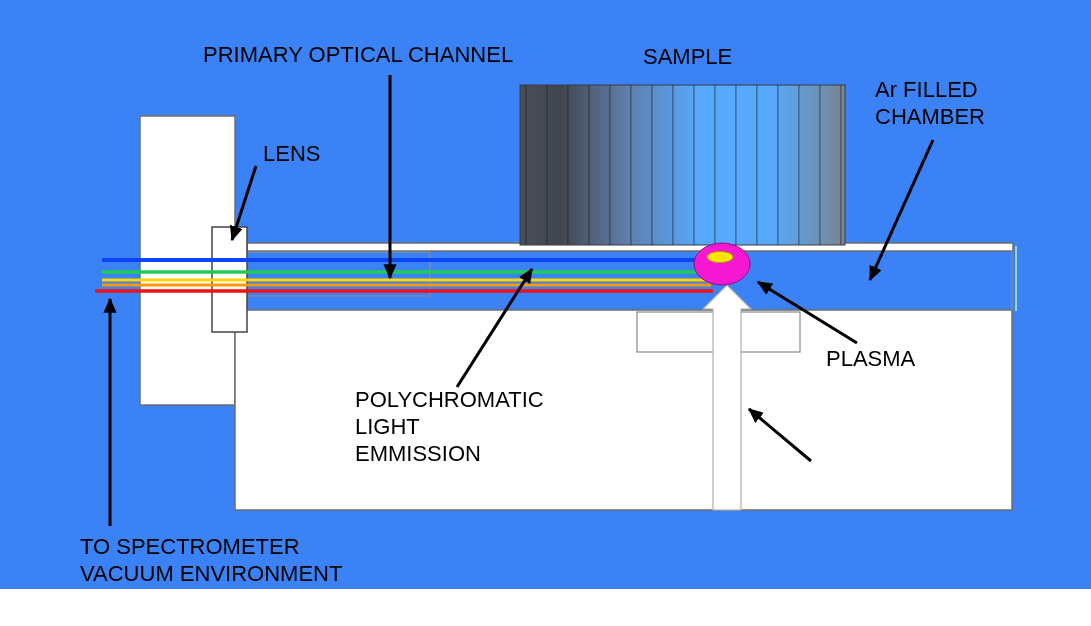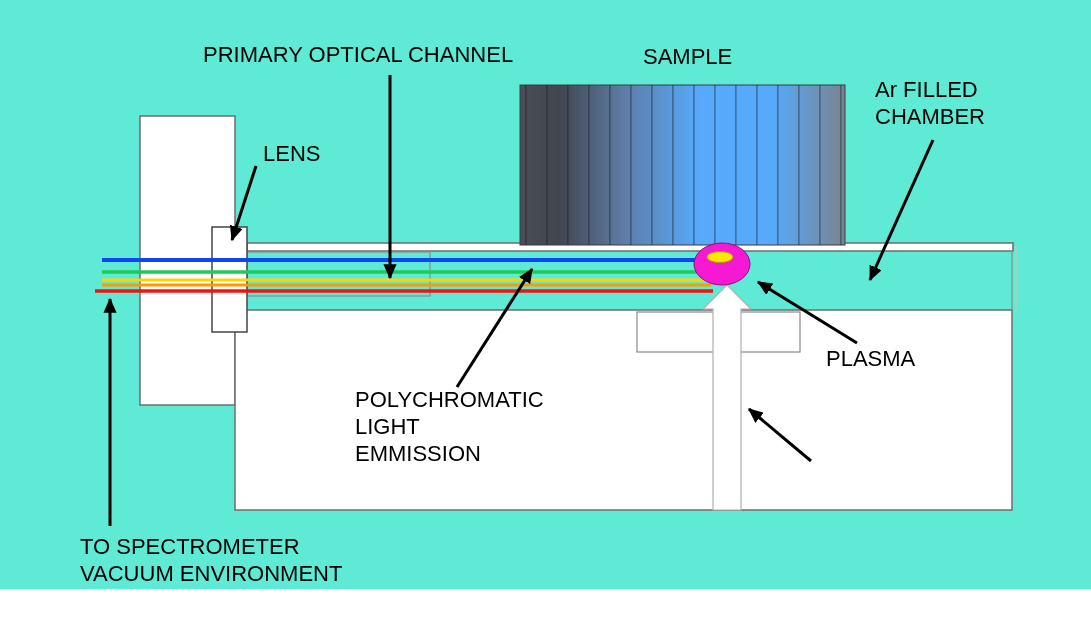--- a/index.html
+++ b/index.html
@@ -2,21 +2,21 @@
 <html><head>
 <meta charset="utf-8">
 <title>Diagram</title>
 <style>
   html, body { margin: 0; padding: 0; background: #ffffff; }
   body { font-family: "Liberation Sans", sans-serif; }
   .canvas {
     position: relative;
     width: 1091px;
     height: 589px;
-    background: #5eead4;
+    background: #3b82f6;
     overflow: hidden;
   }
   svg text {
     font-family: "Liberation Sans", sans-serif;
     font-size: 22px;
     fill: #000000;
   }
   .structure      { fill: #ffffff; stroke: #6e6e6e; stroke-width: 1.5; }
   .structure-thin { fill: none;    stroke: #8a8a8a; stroke-width: 1.2; }
   .lens           { fill: #ffffff; stroke: #444444; stroke-width: 1.5; }

